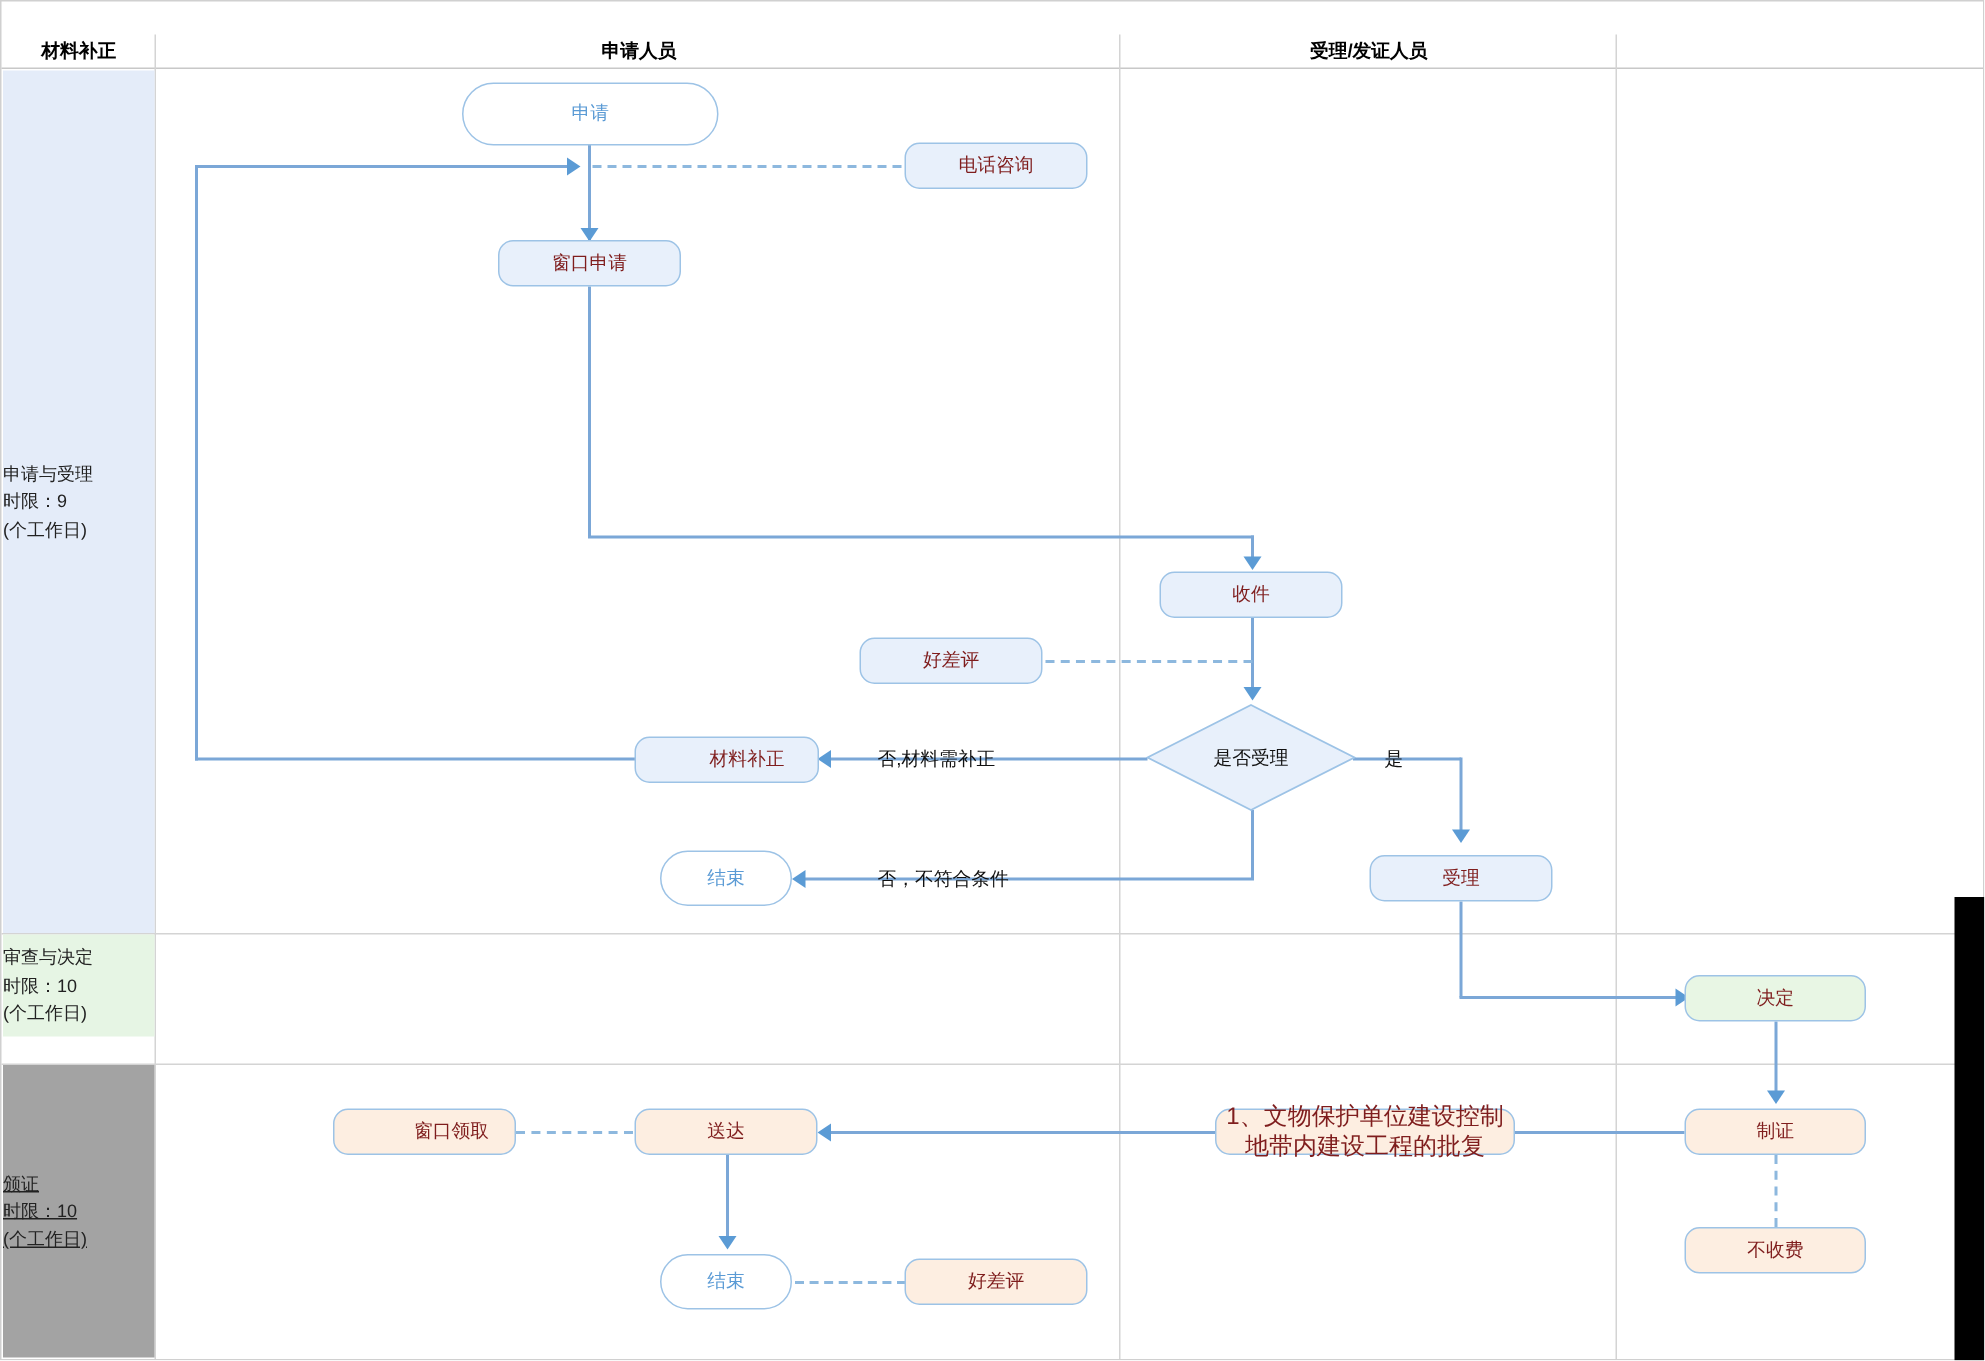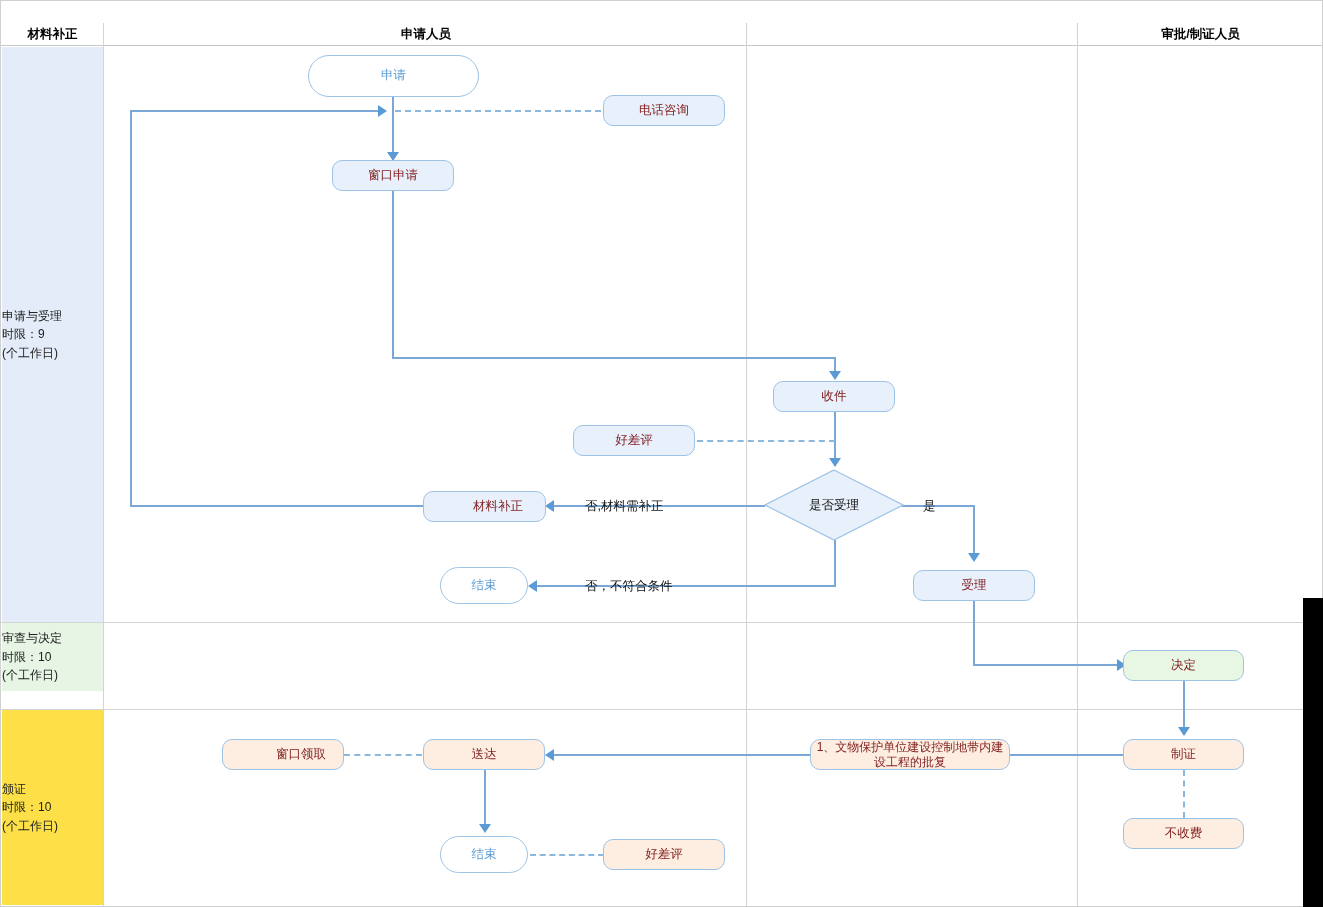--- a/index.html
+++ b/index.html
@@ -24,21 +24,21 @@
   
   .hline{position:absolute;height:1px;background:#d4d4d4;}
 
   
   .stage{position:absolute;left:2px;width:101px;
     display:flex;flex-direction:column;align-items:flex-start;justify-content:center;
     font-size:12px;color:#222;line-height:1.55;text-align:center;box-sizing:border-box;}
   .stage span{display:block;white-space:nowrap;}
   .stage-a{background:#e4ecf9;}
   .stage-b{background:#e6f5e4;}
-  .stage-c{background:#fde047;}
+  .stage-c{background:#a3a3a3;text-decoration:underline;}
 
   
   .node{position:absolute;box-sizing:border-box;display:flex;align-items:center;justify-content:center;
     font-size:12.5px;color:#7f1d1d;text-align:center;line-height:1.25;border-radius:10px;}
   .n-blue{background:#e8f0fb;border:1px solid #9dc3e6;}
   .n-green{background:#e8f6e4;border:1px solid #9dc3e6;}
   .n-orange{background:#fdeee1;border:1px solid #9dc3e6;}
   .n-pill-blue{border-radius:999px;background:#ffffff;border:1px solid #9dc3e6;color:#5b9bd5;}
 
   
@@ -64,21 +64,21 @@
 </head>
 <body>
 
 <div id="page">
   <div class="frame"></div>
 
 
   <div class="headrow">
     <div class="headcell" style="left:0px;width:103px;">材料补正</div>
     <div class="headcell" style="left:104px;width:642px;">申请人员</div>
-    <div class="headcell" style="left:1077px;width:245px;">审批/制证人员</div>
+    <div class="headcell" style="left:746px;width:331px;">受理/发证人员</div>
   </div>
 
   <div class="vline" style="left:103px;top:23px;height:883px;"></div>
   <div class="vline" style="left:746px;top:23px;height:883px;"></div>
   <div class="vline" style="left:1077px;top:23px;height:883px;"></div>
   <div class="hline" style="left:1px;top:622px;width:1321px;"></div>
   <div class="hline" style="left:1px;top:709px;width:1321px;"></div>
 
   <div class="stage stage-a" style="top:47px;height:575px;">
     <span>申请与受理</span>
@@ -172,21 +172,21 @@
   <div class="node n-pill-blue" style="left:440px;top:567px;width:88px;height:37px;">结束</div>
 
   <div class="node n-blue" style="left:913px;top:570px;width:122px;height:31px;">受理</div>
 
   <div class="node n-green" style="left:1123px;top:650px;width:121px;height:31px;">决定</div>
 
   <div class="node n-orange" style="left:222px;top:739px;width:122px;height:31px;padding-left:36px;">窗口领取</div>
 
   <div class="node n-orange" style="left:423px;top:739px;width:122px;height:31px;">送达</div>
 
-  <div class="node n-orange" style="left:810px;top:739px;width:200px;height:31px;font-size:12px;">1、文物保护单位建设控制地带内建设工程的批复</div>
+  <div class="node n-orange" style="left:810px;top:739px;width:200px;height:31px;font-size:16px;">1、文物保护单位建设控制地带内建设工程的批复</div>
 
   <div class="node n-orange" style="left:1123px;top:739px;width:121px;height:31px;">制证</div>
 
   <div class="node n-orange" style="left:1123px;top:818px;width:121px;height:31px;">不收费</div>
 
   <div class="node n-pill-blue" style="left:440px;top:836px;width:88px;height:37px;">结束</div>
 
   <div class="node n-orange" style="left:603px;top:839px;width:122px;height:31px;">好差评</div>
 
   <div class="blackbar" style="left:1303px;top:598px;width:20px;height:309px;"></div>

